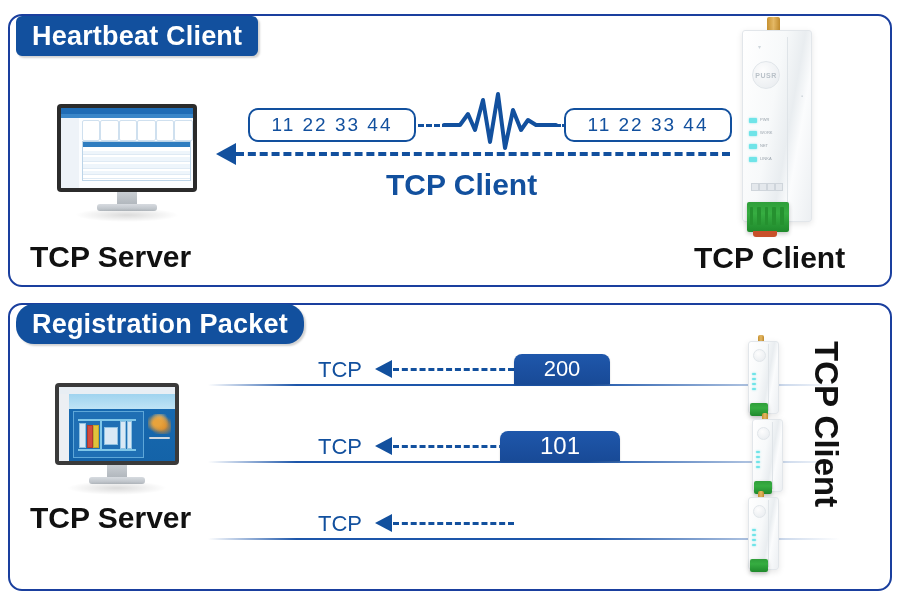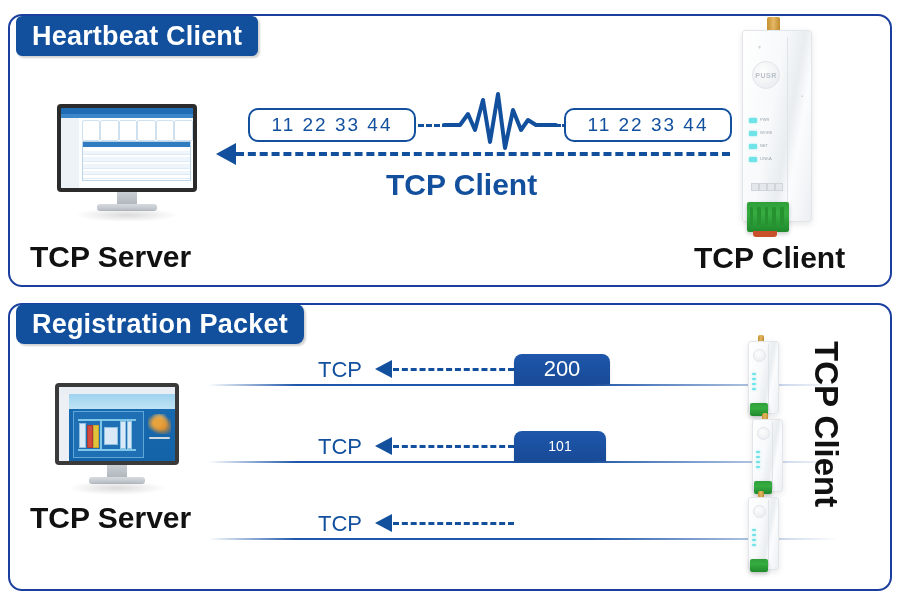--- a/index.html
+++ b/index.html
@@ -29,21 +29,21 @@
     color:#fff;
     border-radius:8px 8px 8px 8px;
     font-weight:bold;
     letter-spacing:.2px;
     display:flex;align-items:center;
     padding:0 16px;
     box-shadow:2px 2px 2px rgba(0,0,0,.18);
     white-space:nowrap;
   }
   #badge-heartbeat{left:16px;top:16px;height:40px;font-size:27px;border-radius:6px;}
-  #badge-registration{left:16px;top:304px;height:40px;font-size:27px;border-radius:8px;}
+  #badge-registration{left:16px;top:304px;height:40px;font-size:27px;border-radius:18px;}
 
   
   .label-black{
     position:absolute;color:#111;font-weight:bold;white-space:nowrap;
   }
   .label-blue{
     position:absolute;color:#12509e;font-weight:bold;white-space:nowrap;
   }
 
   
@@ -306,21 +306,21 @@
   <div class="reg-line" style="left:208px;top:384px;width:632px;"></div>
   <div class="reg-tcp" style="left:318px;top:357px;font-size:22px;">TCP</div>
   <div class="arrow-left sm" style="left:375px;top:360px;"></div>
   <div class="dash-short" style="left:393px;top:368px;width:121px;"></div>
   <div class="reg-chip" style="left:514px;top:354px;width:96px;height:30px;font-size:22px;">200</div>
 
   <div class="reg-line" style="left:208px;top:461px;width:632px;"></div>
   <div class="reg-tcp" style="left:318px;top:434px;font-size:22px;">TCP</div>
   <div class="arrow-left sm" style="left:375px;top:437px;"></div>
   <div class="dash-short" style="left:393px;top:445px;width:121px;"></div>
-  <div class="reg-chip" style="left:514px;top:431px;width:92px;height:30px;font-size:14px;">101</div>
+  <div class="reg-chip" style="left:500px;top:431px;width:120px;height:30px;font-size:24px;">101</div>
 
   <div class="reg-line" style="left:208px;top:538px;width:632px;"></div>
   <div class="reg-tcp" style="left:318px;top:511px;font-size:22px;">TCP</div>
   <div class="arrow-left sm" style="left:375px;top:514px;"></div>
   <div class="dash-short" style="left:393px;top:522px;width:121px;"></div>
 
   <div class="device" style="left:748px;top:341px;width:29px;height:71px;">
     <div class="dev-ant" style="left:10px;top:-6px;width:6px;height:7px;"></div>
     <div class="dev-body">
       <div class="dev-seam" style="left:19px;"></div>

